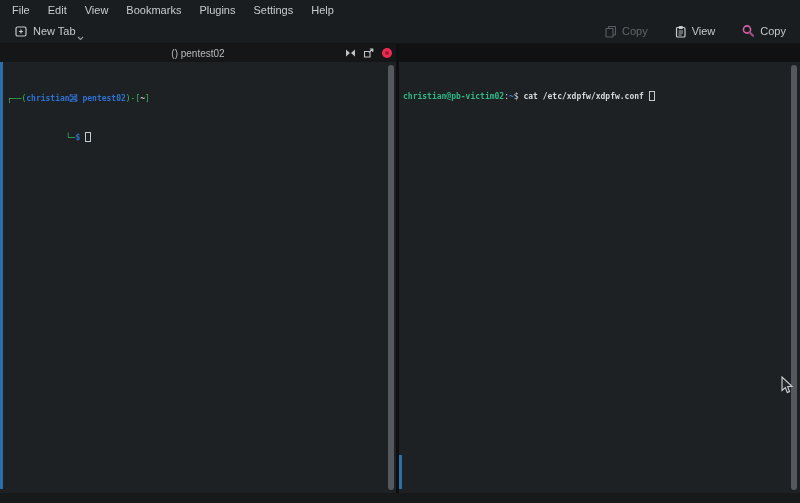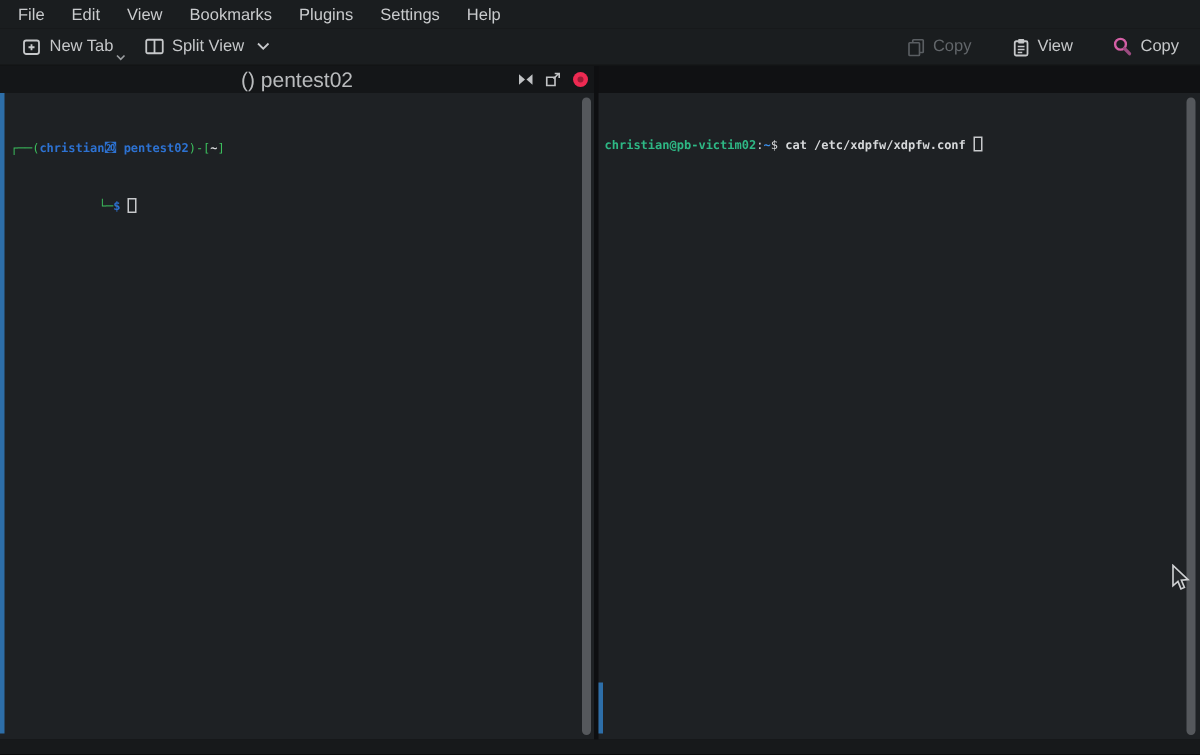--- a/index.html
+++ b/index.html
@@ -26,21 +26,21 @@
   .tb-btn { display:flex; align-items:center; gap:5px; padding:3px 6px; border-radius:3px; position:relative; }
   .tb-btn svg { display:block; }
   .tb-spacer { flex:1; }
   .tb-btn.disabled { color:#62666a; }
   .mini-chevron { position:absolute; right:-2px; bottom:0px; }
   .tb-group-right { display:flex; align-items:center; gap:14px; }
   
   .pane-header {
     position:absolute; top:44px; height:18px;
     background:#141618; display:flex; align-items:center;
-    font-size:14px; color:#b9bbbd;
+    font-size:10px; color:#b9bbbd;
   }
   .pane-header .title {
     position:absolute; left:0; right:0; text-align:center;
     pointer-events:none;
   }
   .pane-header .hdr-icons {
     position:absolute; right:4px; top:0; bottom:0;
     display:flex; align-items:center; gap:7px;
   }
   .hdr-icon { display:flex; align-items:center; justify-content:center; width:11px; height:11px; }
@@ -106,34 +106,20 @@
       <span>
         <svg width="14" height="14" viewBox="0 0 14 14">
           <rect x="2" y="3" width="10" height="9" rx="1.5" fill="none" stroke="#c6c8ca" stroke-width="1.2"></rect>
           <path d="M7,5.5 V9.5 M5,7.5 H9" stroke="#c6c8ca" stroke-width="1.2"></path>
         </svg>
       </span>
       <span>New Tab</span>
       <span class="mini-chevron">
         <svg width="7" height="5" viewBox="0 0 7 5">
             <polyline points="1,1 3.5,3.5 6,1" fill="none" stroke="#9a9da0" stroke-width="1.1"></polyline>
-          </svg>
-      </span>
-    </div>
-    <div class="tb-btn" style="margin-left:8px;">
-      <span>
-        <svg width="14" height="14" viewBox="0 0 14 14">
-          <rect x="1.5" y="2.5" width="11" height="9" rx="1" fill="none" stroke="#c6c8ca" stroke-width="1.2"></rect>
-          <path d="M7,2.5 V11.5" stroke="#c6c8ca" stroke-width="1.2"></path>
-        </svg>
-      </span>
-      <span>Split View</span>
-      <span style="margin-left:3px;">
-        <svg width="9" height="6" viewBox="0 0 9 6">
-            <polyline points="1,1 4.5,4.5 8,1" fill="none" stroke="#c6c8ca" stroke-width="1.2"></polyline>
           </svg>
       </span>
     </div>
     <div class="tb-spacer"></div>
     <div class="tb-group-right">
       <div class="tb-btn disabled">
         <span>
           <svg width="13" height="13" viewBox="0 0 13 13">
             <rect x="4.5" y="1.5" width="7" height="8.5" rx="0.5" fill="none" stroke="#5a5e62" stroke-width="1.1"></rect>
             <rect x="2" y="3.5" width="7" height="8.5" rx="0.5" fill="#1a1d1f" stroke="#5a5e62" stroke-width="1.1"></rect>

